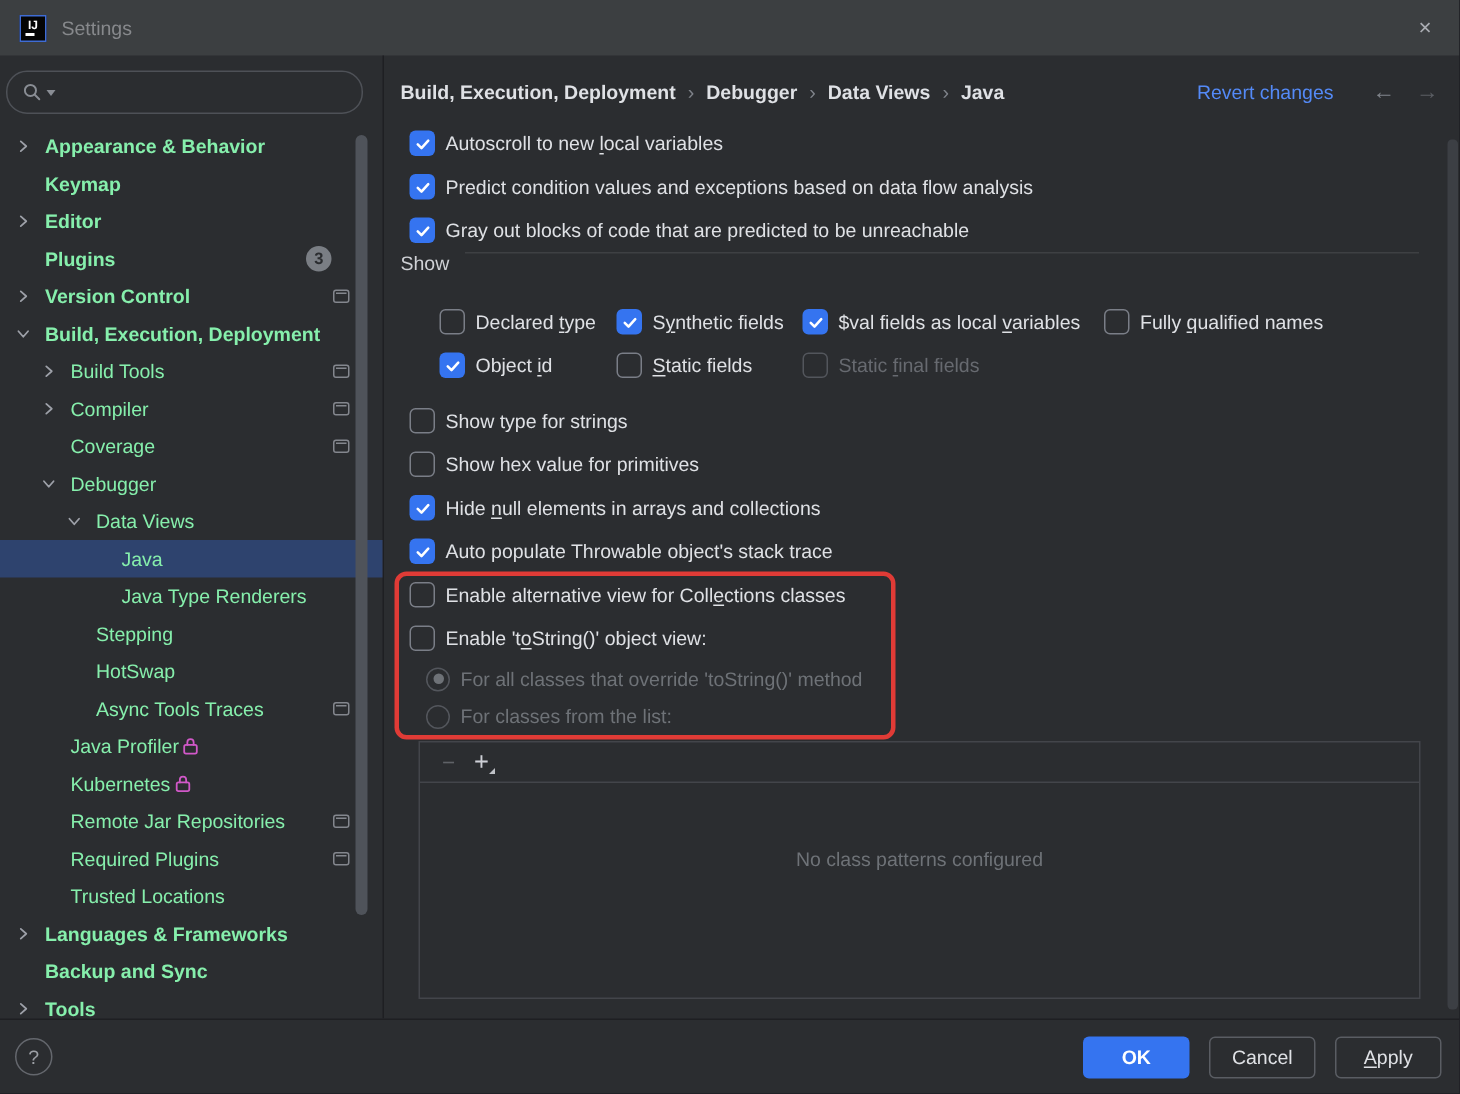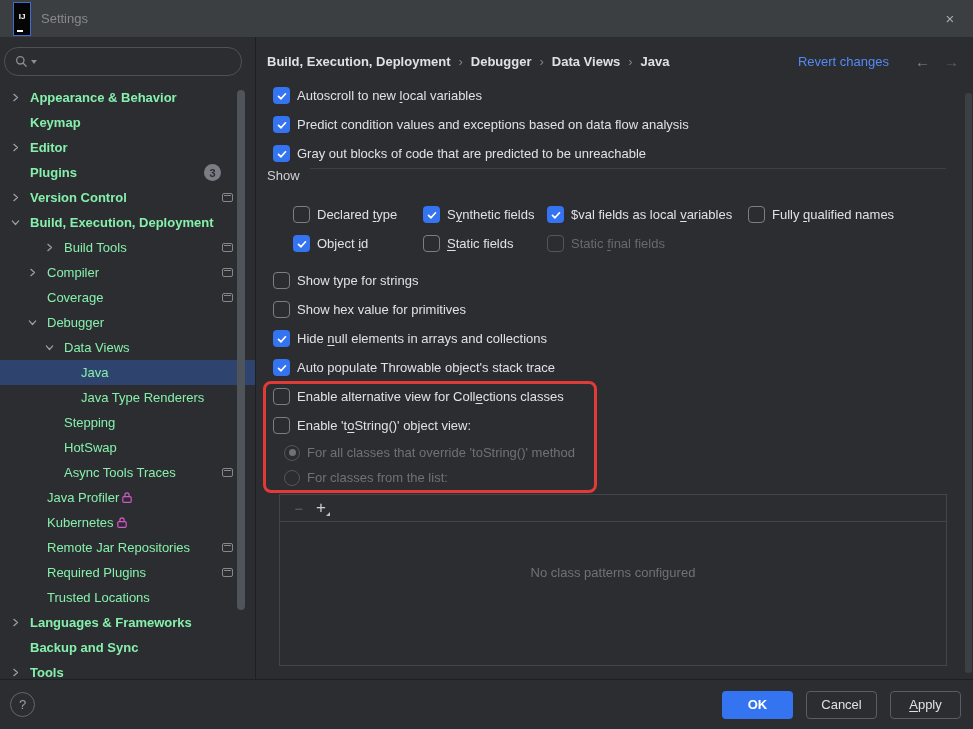--- a/index.html
+++ b/index.html
@@ -1,21 +1,21 @@
 <!DOCTYPE html>
 <html><head>
 <meta charset="utf-8">
 <style>
   html,body{margin:0;padding:0;background:#1a1b1e;}
   .app{position:relative;width:973px;height:729px;background:#2b2d30;overflow:hidden;
        font-family:"Liberation Sans","DejaVu Sans",sans-serif;font-size:13px;color:#dfe1e5;}
   
   .titlebar{position:absolute;left:0;top:0;right:0;height:37px;background:#3c3f41;
             display:flex;align-items:center;padding-left:13px;box-sizing:border-box;}
-  .app-icon{width:18px;height:34px;background:#050505;border:1px solid #3f6cd4;box-sizing:border-box;
+  .app-icon{width:18px;height:18px;background:#050505;border:1px solid #3f6cd4;box-sizing:border-box;
             position:relative;display:flex;align-items:center;justify-content:center;margin-right:10px;}
   .app-icon .ij{color:#fff;font-size:8px;font-weight:bold;letter-spacing:0;line-height:1;margin-top:-4px;}
   .app-icon .ij-bar{position:absolute;left:3px;bottom:3px;width:6px;height:2px;background:#fff;}
   .win-title{color:#87898c;font-size:13px;}
   .close-btn{position:absolute;right:0;top:0;width:46px;height:37px;background:transparent;border:none;
              color:#a9acb1;font-size:15px;cursor:pointer;font-family:inherit;}
   
   .sidebar{position:absolute;left:0;top:37px;width:256px;bottom:50px;box-sizing:border-box;
            border-right:1px solid #1e1f22;}
   .searchbox{position:absolute;left:4px;top:10px;width:238px;height:29px;box-sizing:border-box;
@@ -54,21 +54,21 @@
   .cb.checked{background:var(--accent,#3574F0);border:none;}
   .cb.cb-disabled{border-color:#53565c;}
   .cb-label{margin-left:7px;color:#dfe1e5;white-space:nowrap;}
   .cb-label.disabled{color:#676a70;}
   .mn{text-decoration:underline;text-underline-offset:2px;}
   .group-header{height:32px;display:flex;align-items:flex-start;padding-left:10px;}
   .group-label{color:#cfd1d5;}
   .group-line{flex:1;height:1px;background:#3e4043;margin-left:10px;margin-right:27px;}
   .show-row{height:29px;display:flex;align-items:center;padding-left:36px;}
   .show-item{display:flex;align-items:center;box-sizing:border-box;}
-  .show-row .show-item:nth-child(1){width:130px;}
+  .show-row .show-item:nth-child(1){width:118px;}
   .show-row .show-item:nth-child(2){width:124px;}
   .show-row .show-item:nth-child(3){width:201px;}
   .gap8{height:8px;}
   .radio-row{height:25px;display:flex;align-items:center;padding-left:27px;}
   .radio{width:16px;height:16px;border-radius:50%;box-sizing:border-box;border:1px solid #53565c;flex:none;
          display:flex;align-items:center;justify-content:center;}
   .radio .dot{width:7px;height:7px;border-radius:50%;background:#6e7277;}
   .radio-label{margin-left:7px;white-space:nowrap;}
   .radio-label.disabled{color:#6e7277;}
   .patterns{margin:4px 0 0 22px;width:668px;height:172px;box-sizing:border-box;border:1px solid #43454a;}
@@ -160,21 +160,21 @@
         </div>
         <div class="tree-row bold" style="padding-left: 10px;">
           <span class="chev">
             <svg width="11" height="11" viewBox="0 0 12 12">
               <path d="M2.5 4.2 L6 8.2 L9.5 4.2" fill="none" stroke="#9da0a8" stroke-width="1.3" stroke-linecap="round" stroke-linejoin="round"></path>
             </svg>
           </span>
           <span class="t-label">Build, Execution, Deployment</span>
           <span class="t-spacer"></span>
         </div>
-        <div class="tree-row" style="padding-left: 44px; text-align: center;">
+        <div class="tree-row" style="padding-left: 27px; text-align: center;">
           <span class="chev">
             <svg width="11" height="11" viewBox="0 0 12 12">
               <path d="M4.2 2.5 L8.2 6 L4.2 9.5" fill="none" stroke="#9da0a8" stroke-width="1.3" stroke-linecap="round" stroke-linejoin="round"></path>
             </svg>
           </span>
           <span class="t-label">Build Tools</span>
           <span class="t-spacer"></span>
           <span class="mod"></span>
         </div>
         <div class="tree-row" style="padding-left: 27px;">

